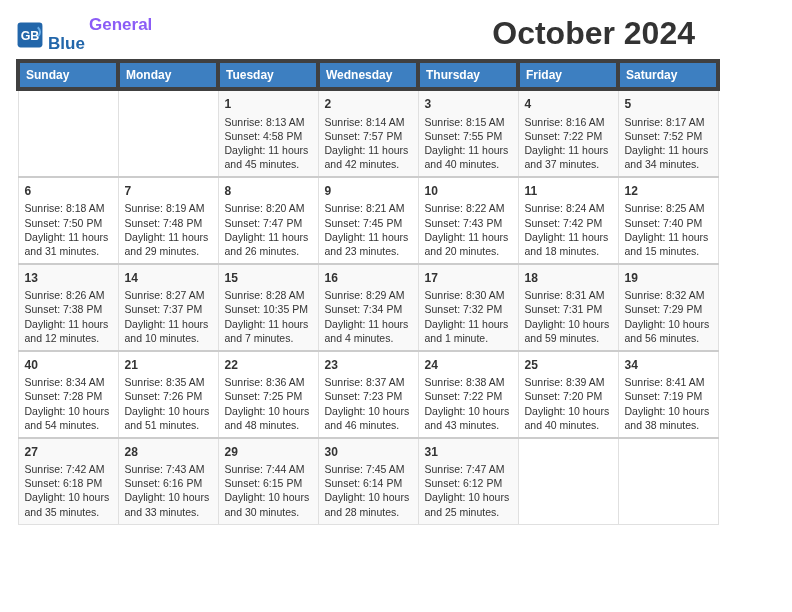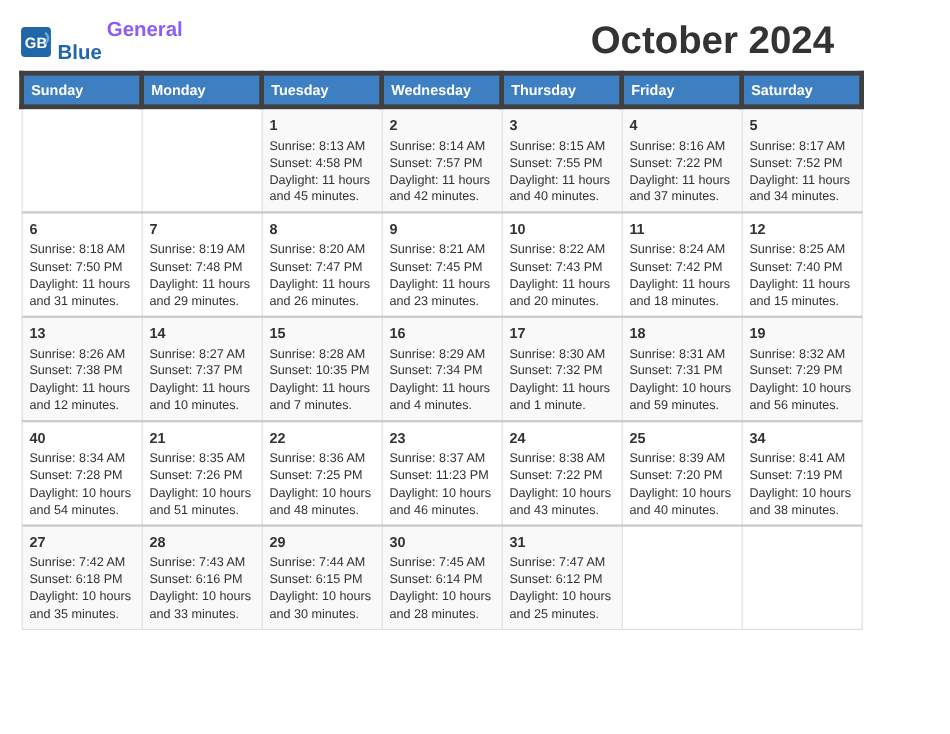--- a/index.html
+++ b/index.html
@@ -218,21 +218,21 @@
           <td><span class="day-num">21</span>
           <span>Sunrise: 8:35 AM</span><br>
           <span>Sunset: 7:26 PM</span><br>
           <span>Daylight: 10 hours and 51 minutes.</span></td>
           <td><span class="day-num">22</span>
           <span>Sunrise: 8:36 AM</span><br>
           <span>Sunset: 7:25 PM</span><br>
           <span>Daylight: 10 hours and 48 minutes.</span></td>
           <td><span class="day-num">23</span>
           <span>Sunrise: 8:37 AM</span><br>
-          <span>Sunset: 11:23 PM</span><br>
+          <span>Sunset: 7:23 PM</span><br>
           <span>Daylight: 10 hours and 46 minutes.</span></td>
           <td><span class="day-num">24</span>
           <span>Sunrise: 8:38 AM</span><br>
           <span>Sunset: 7:22 PM</span><br>
           <span>Daylight: 10 hours and 43 minutes.</span></td>
           <td><span class="day-num">25</span>
           <span>Sunrise: 8:39 AM</span><br>
           <span>Sunset: 7:20 PM</span><br>
           <span>Daylight: 10 hours and 40 minutes.</span></td>
           <td><span class="day-num">34</span>

